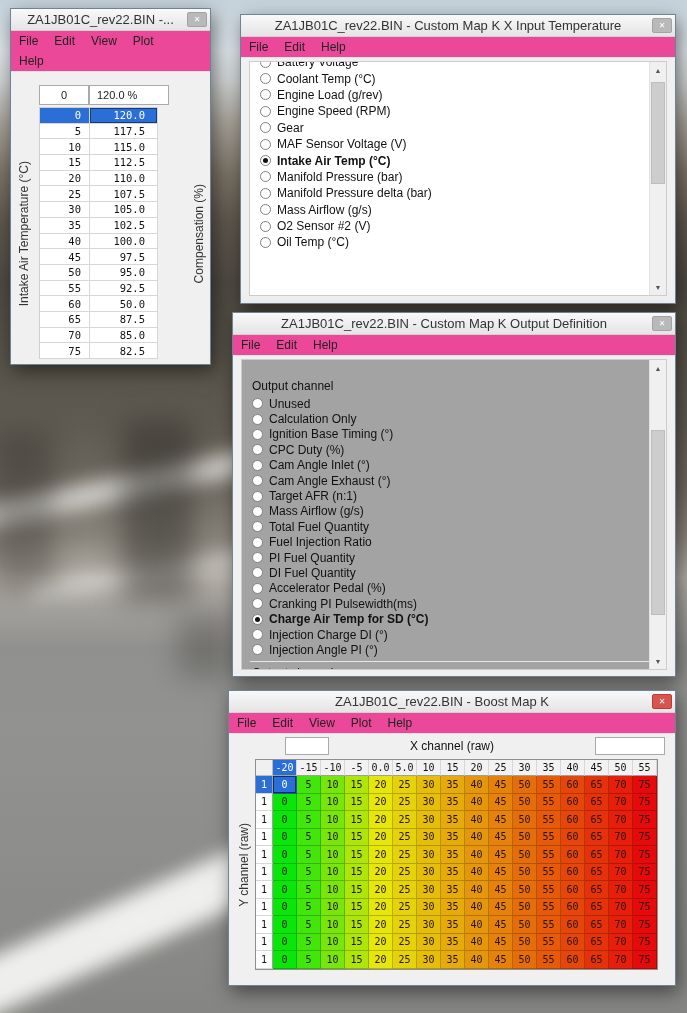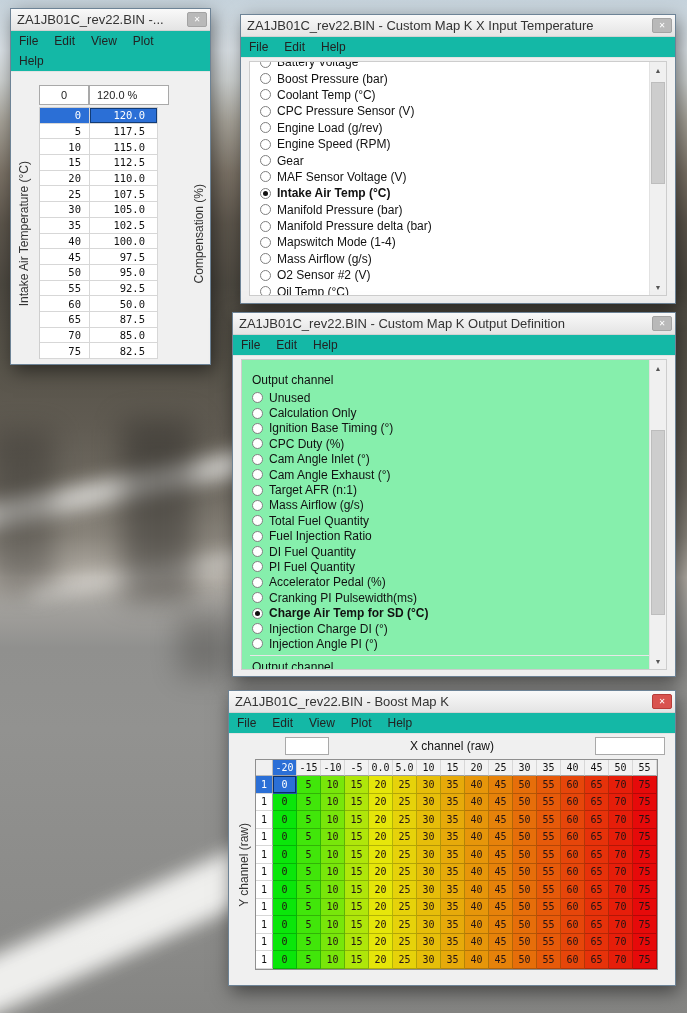--- a/index.html
+++ b/index.html
@@ -35,33 +35,33 @@
     position:absolute; background:#f0f0f0;
     border:1px solid #6d8396;
     box-shadow:3px 6px 18px rgba(0,0,0,.5);
   }
   .titlebar {
     height:22px; background:linear-gradient(#f9f9f9,#e4e4e4);
     border-bottom:1px solid #d2d2d2;
     display:flex; align-items:center; position:relative;
   }
   .titlebar .title {
-    flex:1; font-size:13px; color:#333;
+    flex:1; text-align:center; font-size:13px; color:#333;
     white-space:nowrap; overflow:hidden; padding:0 26px 0 6px;
   }
   .close-btn {
     position:absolute; right:3px; top:3px; width:20px; height:15px;
     display:flex; align-items:center; justify-content:center;
     color:#fff; font-size:8px; border-radius:2px; cursor:default;
   }
   .close-btn::before { content:"✕"; }
   .close-gray { background:#b9b9b9; border:1px solid #a3a3a3; }
   .close-red  { background:#d9534f; border:1px solid #b83c38; }
   .menubar {
-    display:flex; flex-wrap:wrap; background:#14b8a6;
+    display:flex; flex-wrap:wrap; background:#ec4899;
     border-bottom:1px solid #e3e3e3; font-size:12px; color:#222;
   }
   .menubar .mi { padding:0 8px; height:20px; display:flex; align-items:center; }
   .mbreak { flex-basis:100%; height:0; }
 
   
   #win-comp .comp-content { position:absolute; left:0; right:0; top:62px; bottom:0; }
   .vside {
     position:absolute; top:36px; bottom:4px; width:18px;
     display:flex; align-items:center; justify-content:center;
@@ -122,21 +122,21 @@
   }
   .sb-up { top:0; } .sb-down { bottom:0; }
   .sb-up::before { content:"▲"; } .sb-down::before { content:"▼"; }
   .sb-thumb { position:absolute; left:1px; right:1px; background:#cdcdcd; border:1px solid #bdbdbd; }
   #win-xinput .sb-thumb { top:20px; height:102px; }
   #win-output .sb-thumb { top:70px; height:185px; }
 
   
   #win-output .panel {
     position:absolute; left:8px; right:8px; top:46px; bottom:6px;
-    background:#86efac; border:1px solid #cdcdcd; overflow:hidden; padding-top:11px;
+    background:#a3a3a3; border:1px solid #cdcdcd; overflow:hidden; padding-top:17px;
   }
   .caption { padding:2px 0 3px 10px; font-size:12px; color:#111; }
   .sep { border-top:1px solid #e7e7e7; margin:3px 8px 2px 8px; }
 
   
   #win-map .axis-row { position:absolute; left:0; right:0; top:44px; height:24px; }
   #win-map .axis-title { position:absolute; left:0; right:0; top:4px; text-align:center; font-size:12px; color:#111; }
   #win-map .ybox { position:absolute; left:56px; top:2px; width:44px; height:18px; }
   #win-map .xbox { position:absolute; right:10px; top:2px; width:70px; height:18px; }
   .maplabel {
@@ -278,29 +278,21 @@
         <div class="mi">Help</div>
       </nav>
     <div class="list-area">
       <div class="radio-list shift-up">
           <div class="radio-item">
             <span class="radio"></span>
             <span class="rlbl">Battery Voltage</span>
           </div>
           <div class="radio-item">
             <span class="radio"></span>
-            <span class="rlbl">Boost Pressure (bar)</span>
-          </div>
-          <div class="radio-item">
-            <span class="radio"></span>
             <span class="rlbl">Coolant Temp (°C)</span>
-          </div>
-          <div class="radio-item">
-            <span class="radio"></span>
-            <span class="rlbl">CPC Pressure Sensor (V)</span>
           </div>
           <div class="radio-item">
             <span class="radio"></span>
             <span class="rlbl">Engine Load (g/rev)</span>
           </div>
           <div class="radio-item">
             <span class="radio"></span>
             <span class="rlbl">Engine Speed (RPM)</span>
           </div>
           <div class="radio-item">
@@ -315,24 +307,20 @@
             <span class="radio on"></span>
             <span class="rlbl">Intake Air Temp (°C)</span>
           </div>
           <div class="radio-item">
             <span class="radio"></span>
             <span class="rlbl">Manifold Pressure (bar)</span>
           </div>
           <div class="radio-item">
             <span class="radio"></span>
             <span class="rlbl">Manifold Pressure delta (bar)</span>
-          </div>
-          <div class="radio-item">
-            <span class="radio"></span>
-            <span class="rlbl">Mapswitch Mode (1-4)</span>
           </div>
           <div class="radio-item">
             <span class="radio"></span>
             <span class="rlbl">Mass Airflow (g/s)</span>
           </div>
           <div class="radio-item">
             <span class="radio"></span>
             <span class="rlbl">O2 Sensor #2 (V)</span>
           </div>
           <div class="radio-item">
@@ -396,25 +384,25 @@
           <div class="radio-item">
             <span class="radio"></span>
             <span class="rlbl">Total Fuel Quantity</span>
           </div>
           <div class="radio-item">
             <span class="radio"></span>
             <span class="rlbl">Fuel Injection Ratio</span>
           </div>
           <div class="radio-item">
             <span class="radio"></span>
+            <span class="rlbl">PI Fuel Quantity</span>
+          </div>
+          <div class="radio-item">
+            <span class="radio"></span>
             <span class="rlbl">DI Fuel Quantity</span>
-          </div>
-          <div class="radio-item">
-            <span class="radio"></span>
-            <span class="rlbl">PI Fuel Quantity</span>
           </div>
           <div class="radio-item">
             <span class="radio"></span>
             <span class="rlbl">Accelerator Pedal (%)</span>
           </div>
           <div class="radio-item">
             <span class="radio"></span>
             <span class="rlbl">Cranking PI Pulsewidth(ms)</span>
           </div>
           <div class="radio-item sel">

